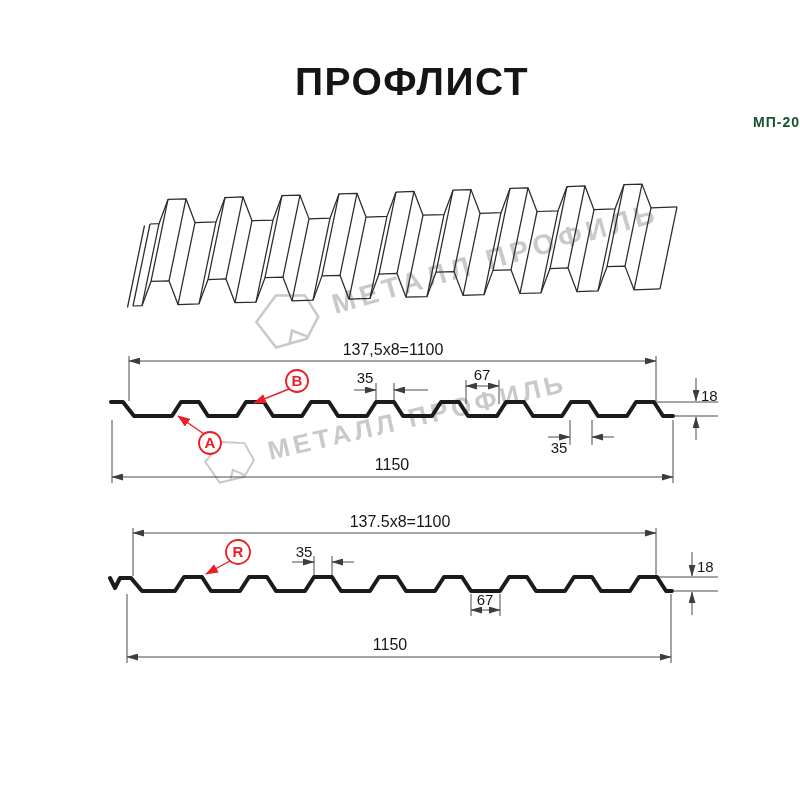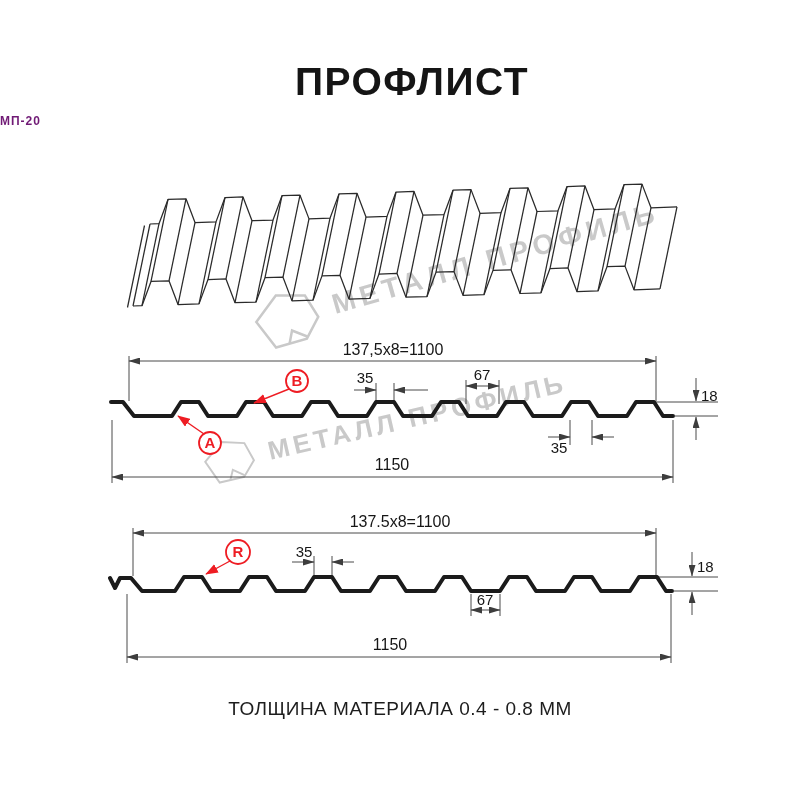--- a/index.html
+++ b/index.html
@@ -1,21 +1,21 @@
 <!DOCTYPE html>
 <html><head>
 <meta charset="utf-8">
 <style>
   html,body{margin:0;padding:0;background:#fff;}
   .page{position:relative;width:800px;height:800px;background:#ffffff;overflow:hidden;
         font-family:"Liberation Sans",sans-serif;}
   .title{position:absolute;top:60px;left:12px;width:100%;text-align:center;
          font-size:39px;font-weight:700;letter-spacing:1.5px;color:#151515;}
-  .subtitle{position:absolute;top:114px;left:0;width:100%;text-align:left;
-         font-size:12px;font-weight:600;letter-spacing:1px;color:#701a75;}
+  .subtitle{position:absolute;top:114px;left:0;width:100%;text-align:right;
+         font-size:14px;font-weight:600;letter-spacing:1px;color:#14532d;}
   .footer{position:absolute;top:698px;left:0;width:100%;text-align:center;
          font-size:19px;font-weight:500;letter-spacing:0.5px;color:#1d1d1d;}
   .wm{position:absolute;display:flex;align-items:center;gap:12px;color:#c9c9c9;
       font-weight:700;transform-origin:0 50%;white-space:nowrap;}
   .wm1{left:250px;top:300px;transform:rotate(-16deg);font-size:28px;letter-spacing:5px;}
   .wm2{left:200px;top:444px;transform:rotate(-13deg);font-size:26px;letter-spacing:4px;}
   .wm svg{flex:none;}
   svg.draw{position:absolute;left:0;top:0;}
   .profile{fill:none;stroke:#1b1b1b;stroke-width:4;stroke-linejoin:round;stroke-linecap:round;}
   .sheet3d{fill:none;stroke:#2a2a2a;stroke-width:1.25;stroke-linejoin:round;}
@@ -191,15 +191,14 @@
       <text class="dimbig" x="390" y="650" text-anchor="middle">1150</text>
 
       <g>
         <line class="rl" x1="230" y1="561" x2="206" y2="574" marker-end="url(#rA)"></line>
         <circle class="rc" cx="238" cy="552" r="12"></circle>
         <text class="rt" x="238" y="557">R</text>
       </g>
     </g>
   </svg>
 
-  <div class="footer">ТОЛЩИНА МАТЕРИАЛА 0.4 - 0.8 ММ</div>
 
 </div>
 
 </body></html>

